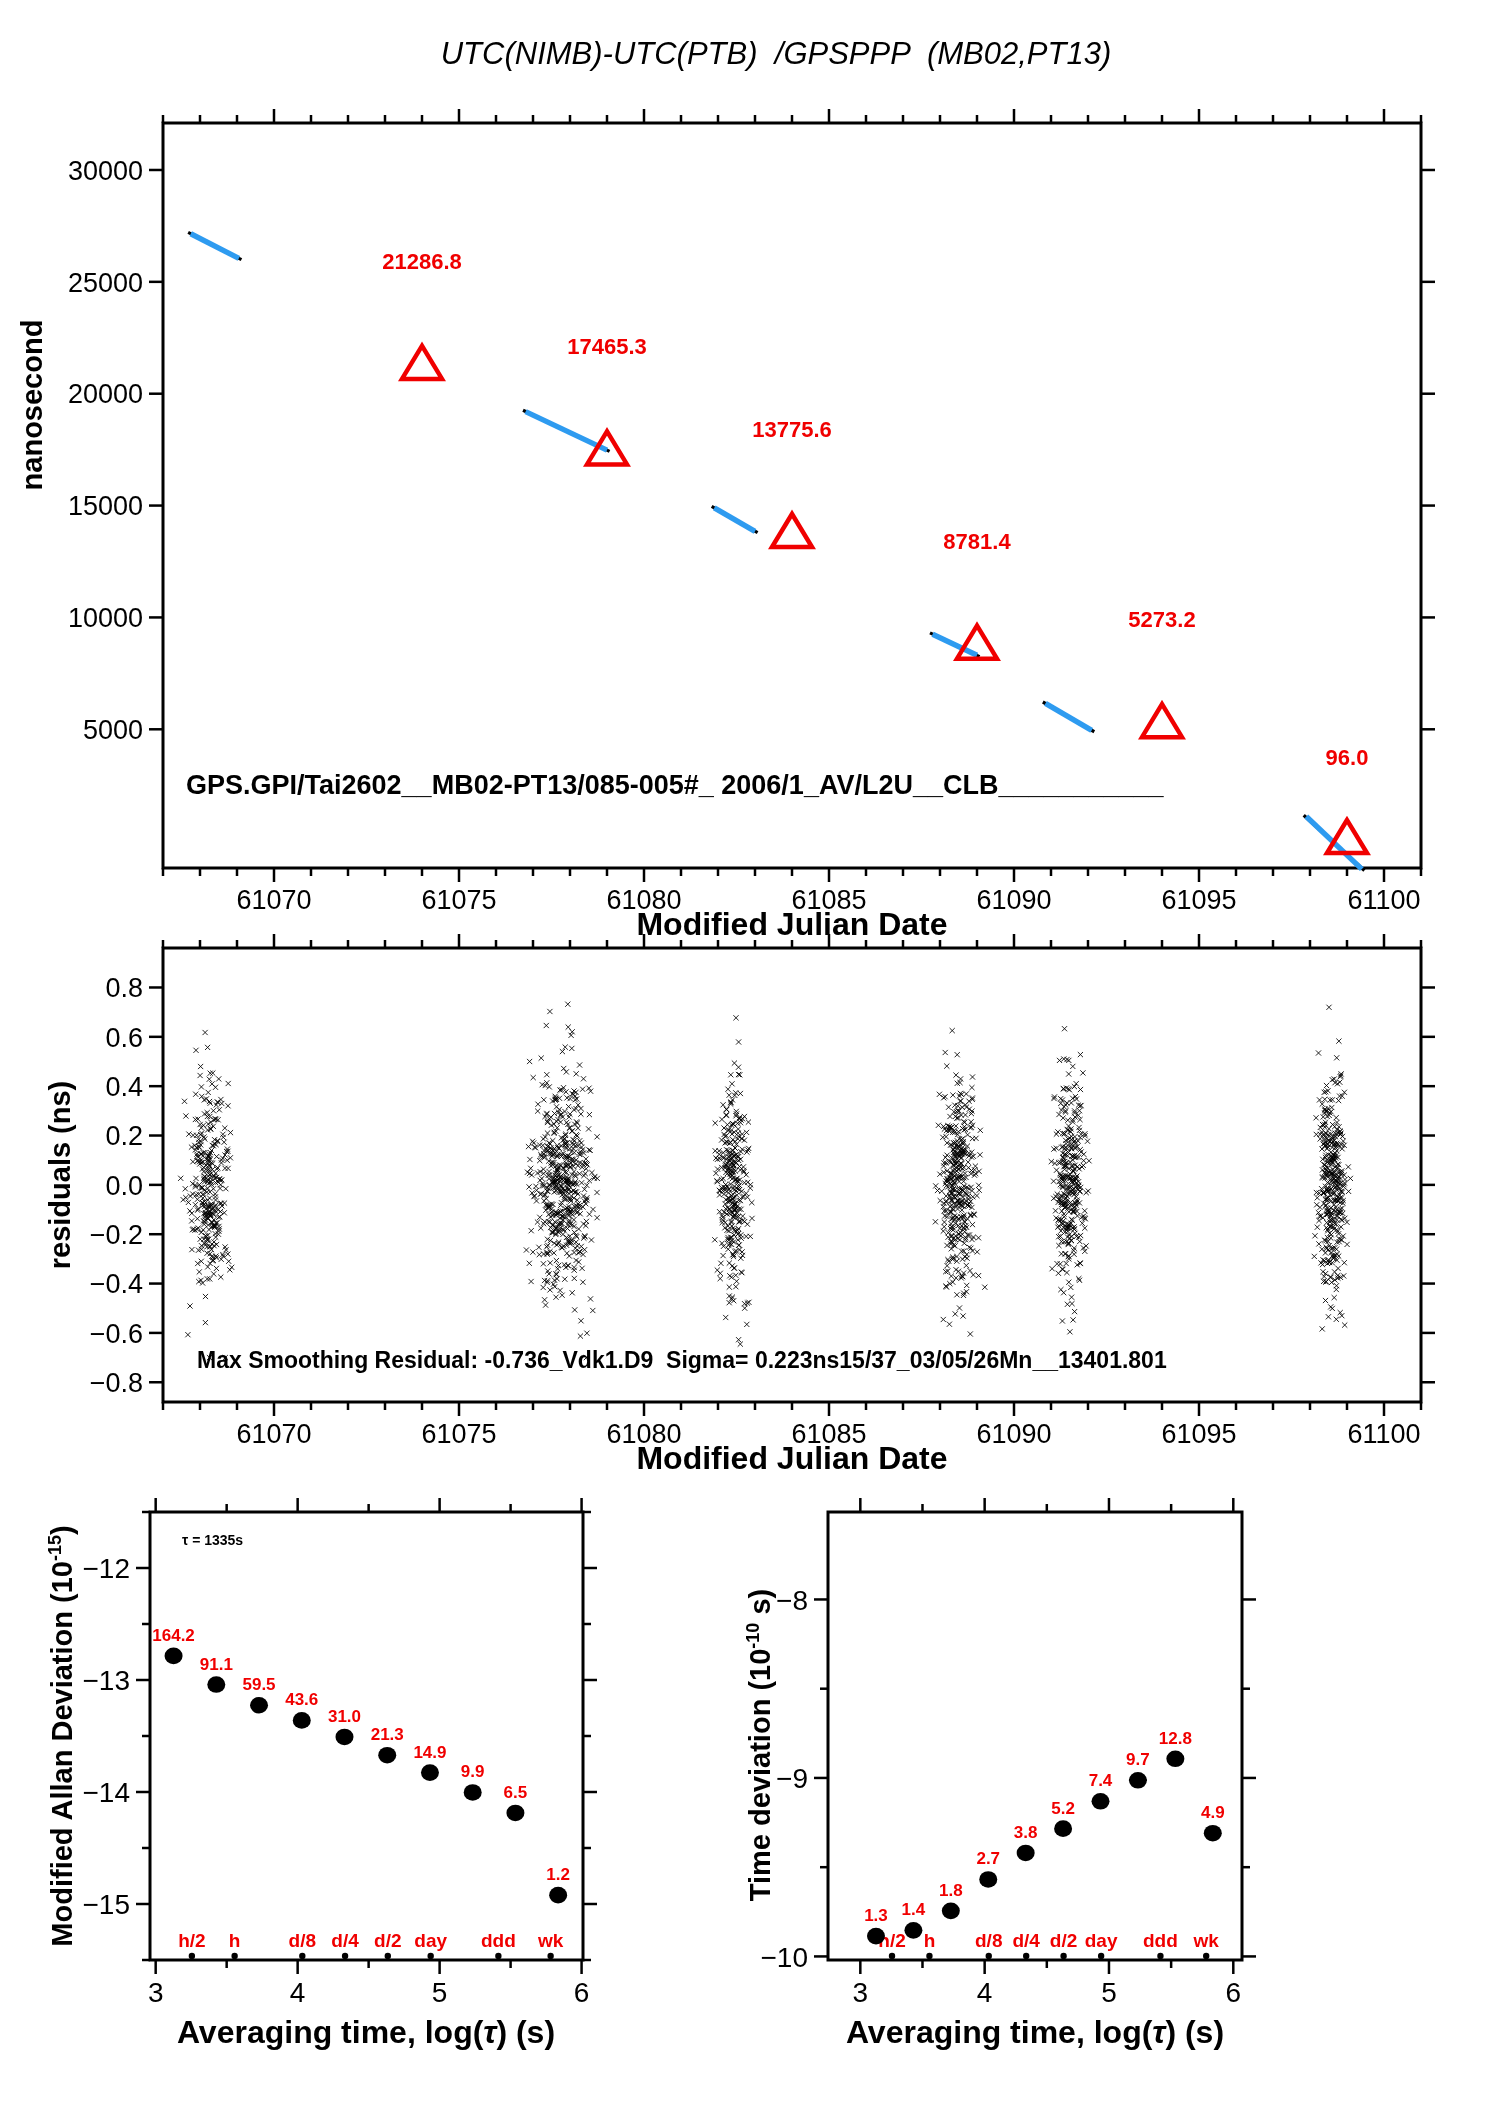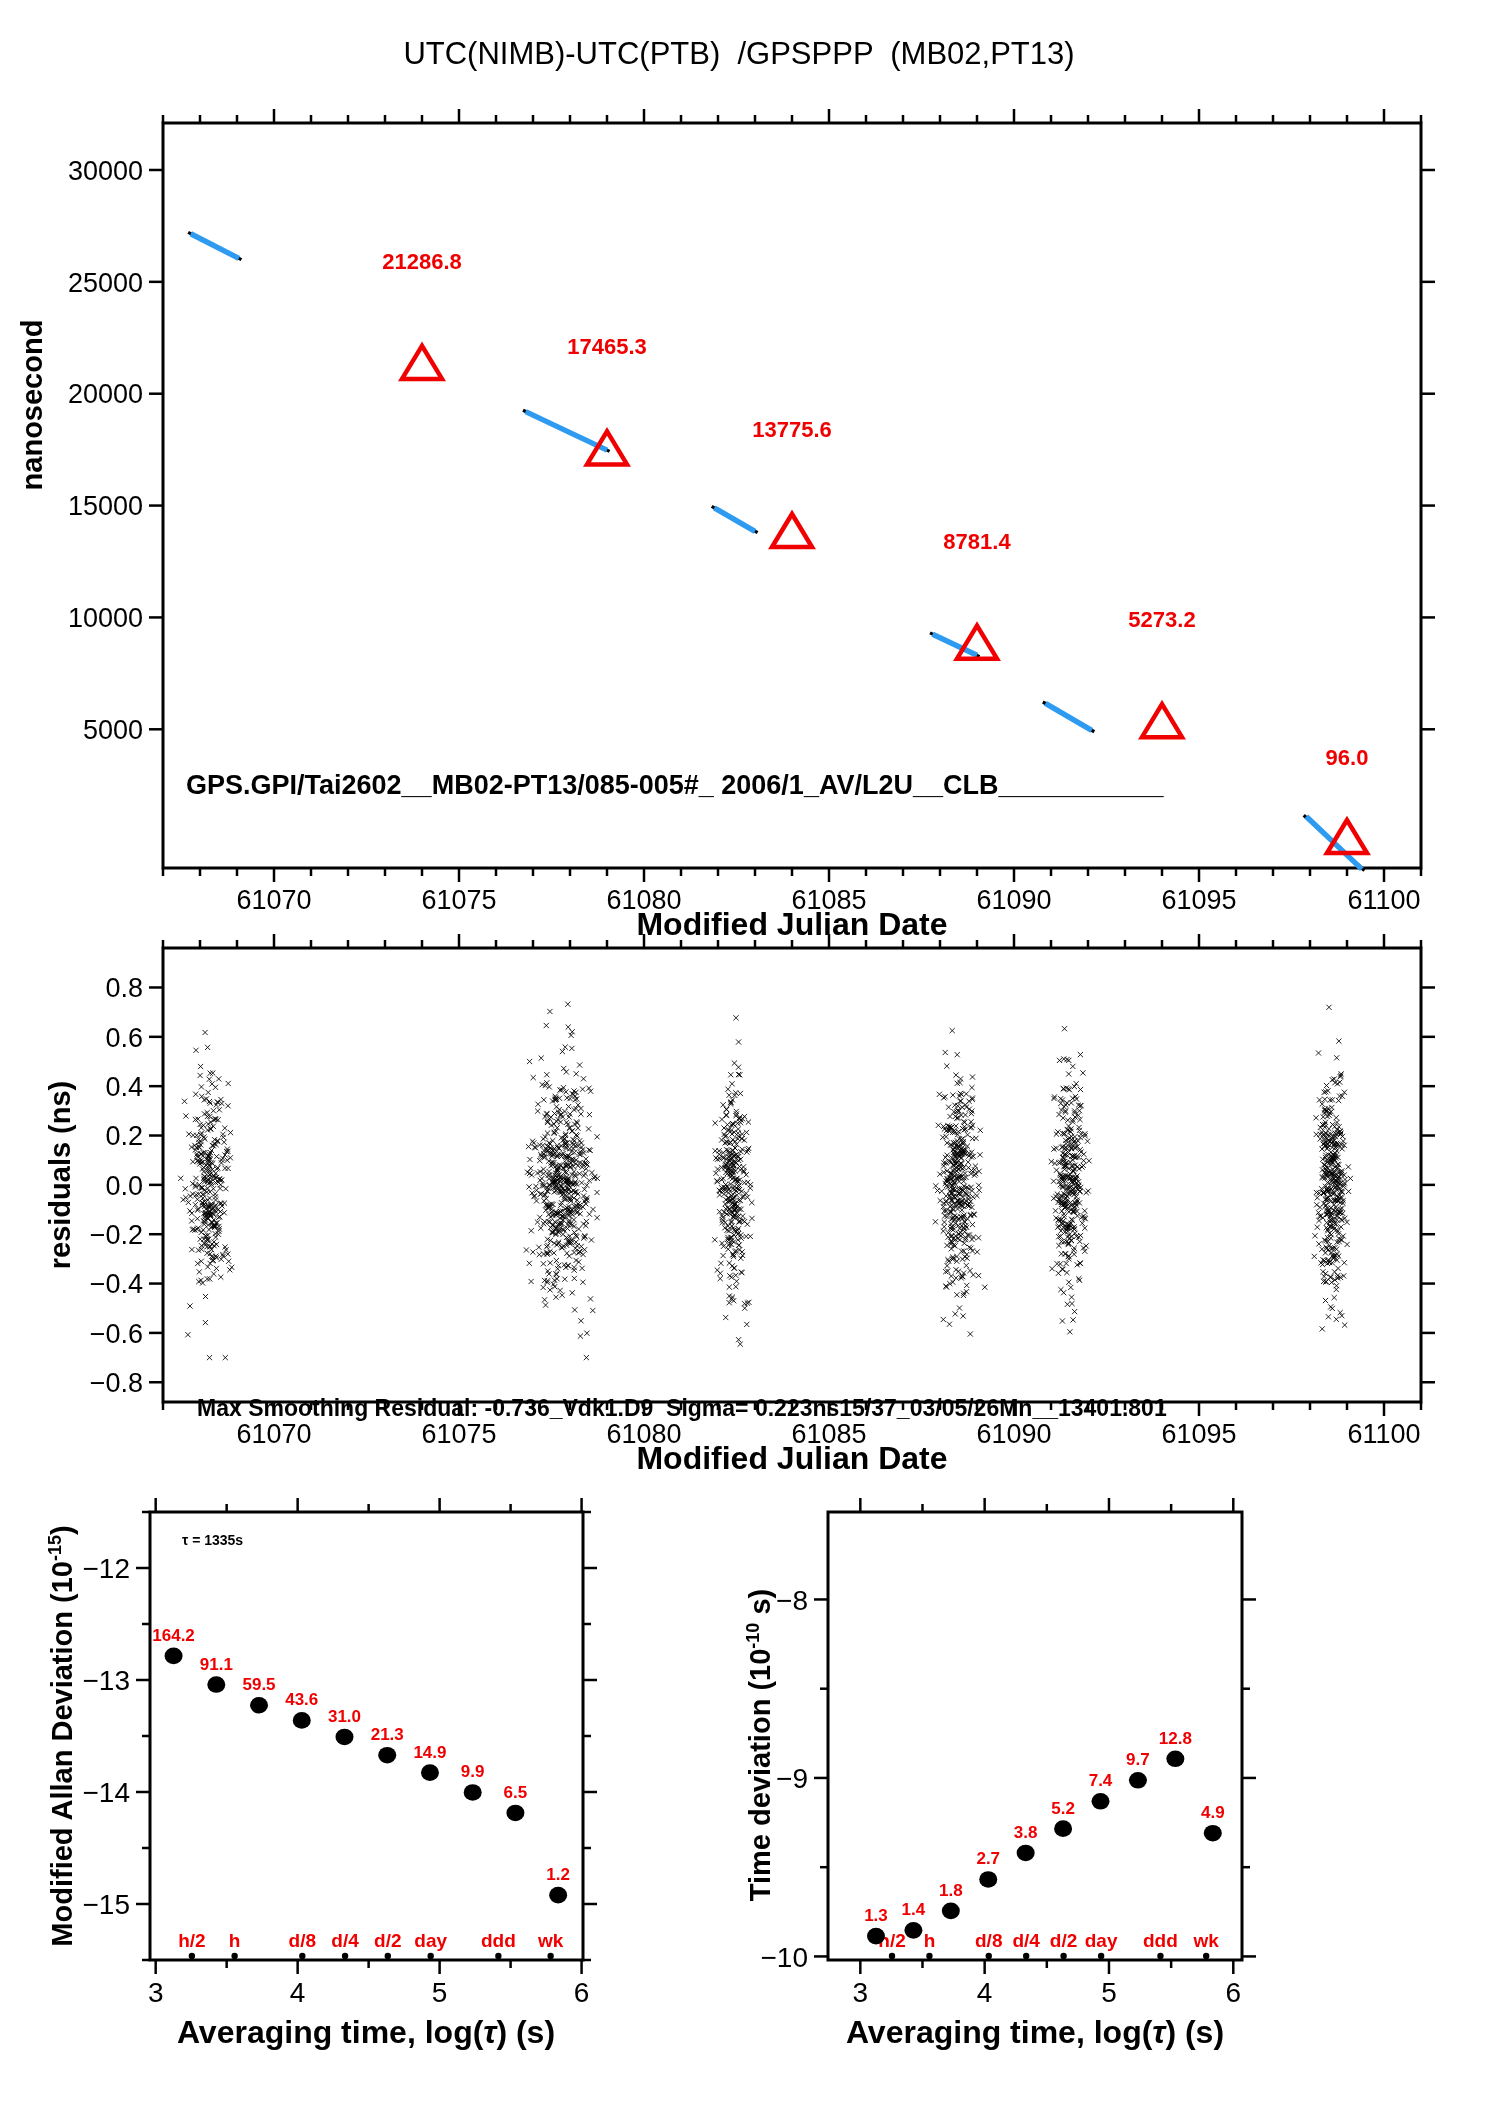--- a/index.html
+++ b/index.html
@@ -392,33 +392,33 @@
       <ellipse cx="1100.5189189189189" cy="1801.284537673515" rx="9" ry="8.3" fill="#000"></ellipse>
       <text x="1100.5189189189189" y="1786.284537673515" text-anchor="middle" fill="#f00000" font-size="17" font-weight="bold" font-family="Liberation Sans, sans-serif">7.4</text>
       <ellipse cx="1137.9405405405405" cy="1780.3052840831563" rx="9" ry="8.3" fill="#000"></ellipse>
       <text x="1137.9405405405405" y="1765.3052840831563" text-anchor="middle" fill="#f00000" font-size="17" font-weight="bold" font-family="Liberation Sans, sans-serif">9.7</text>
       <ellipse cx="1175.3621621621621" cy="1758.8087384851613" rx="9" ry="8.3" fill="#000"></ellipse>
       <text x="1175.3621621621621" y="1743.8087384851613" text-anchor="middle" fill="#f00000" font-size="17" font-weight="bold" font-family="Liberation Sans, sans-serif">12.8</text>
       <ellipse cx="1212.7837837837837" cy="1833.2399028475004" rx="9" ry="8.3" fill="#000"></ellipse>
       <text x="1212.7837837837837" y="1818.2399028475004" text-anchor="middle" fill="#f00000" font-size="17" font-weight="bold" font-family="Liberation Sans, sans-serif">4.9</text>
     </svg>
 
-  <div class="abs page-title" style="left:739px;top:36px;">UTC(NIMB)-UTC(PTB)  /GPSPPP  (MB02,PT13)</div>
+  <div class="abs page-title" style="left:776px;top:36px;font-style:italic;">UTC(NIMB)-UTC(PTB)  /GPSPPP  (MB02,PT13)</div>
 
   <div class="abs rot" style="left:32px;top:405px;font-weight:700;">nanosecond</div>
 
   <div class="abs axis-title" style="left:792px;top:906px;">Modified Julian Date</div>
 
   <div class="abs annot-big" style="left:186px;top:770px;">GPS.GPI/Tai2602__MB02-PT13/085-005#_ 2006/1_AV/L2U__CLB___________</div>
 
   <div class="abs rot" style="left:60px;top:1175px;">residuals (ns)</div>
 
   <div class="abs axis-title" style="left:792px;top:1440px;">Modified Julian Date</div>
 
-  <div class="abs annot-mid" style="left:197px;top:1347px;margin-top:48px;">Max Smoothing Residual: -0.736_Vdk1.D9  Sigma= 0.223ns15/37_03/05/26Mn__13401.801</div>
+  <div class="abs annot-mid" style="left:197px;top:1347px;">Max Smoothing Residual: -0.736_Vdk1.D9  Sigma= 0.223ns15/37_03/05/26Mn__13401.801</div>
 
   <div class="abs rot" style="left:62px;top:1736px;"><span>Modified Allan Deviation (10</span><sup>-15</sup><span>)</span></div>
 
   <div class="abs rot" style="left:760px;top:1745px;"><span>Time deviation (10</span><sup>-10</sup><span> s)</span></div>
 
   <div class="abs axis-title" style="left:366px;top:2014px;"><span>Averaging time, log(</span><span class="it">τ</span><span>) (s)</span></div>
 
   <div class="abs axis-title" style="left:1035px;top:2014px;"><span>Averaging time, log(</span><span class="it">τ</span><span>) (s)</span></div>
 
   <div class="abs annot-small" style="left:182px;top:1532px;">τ = 1335s</div>

